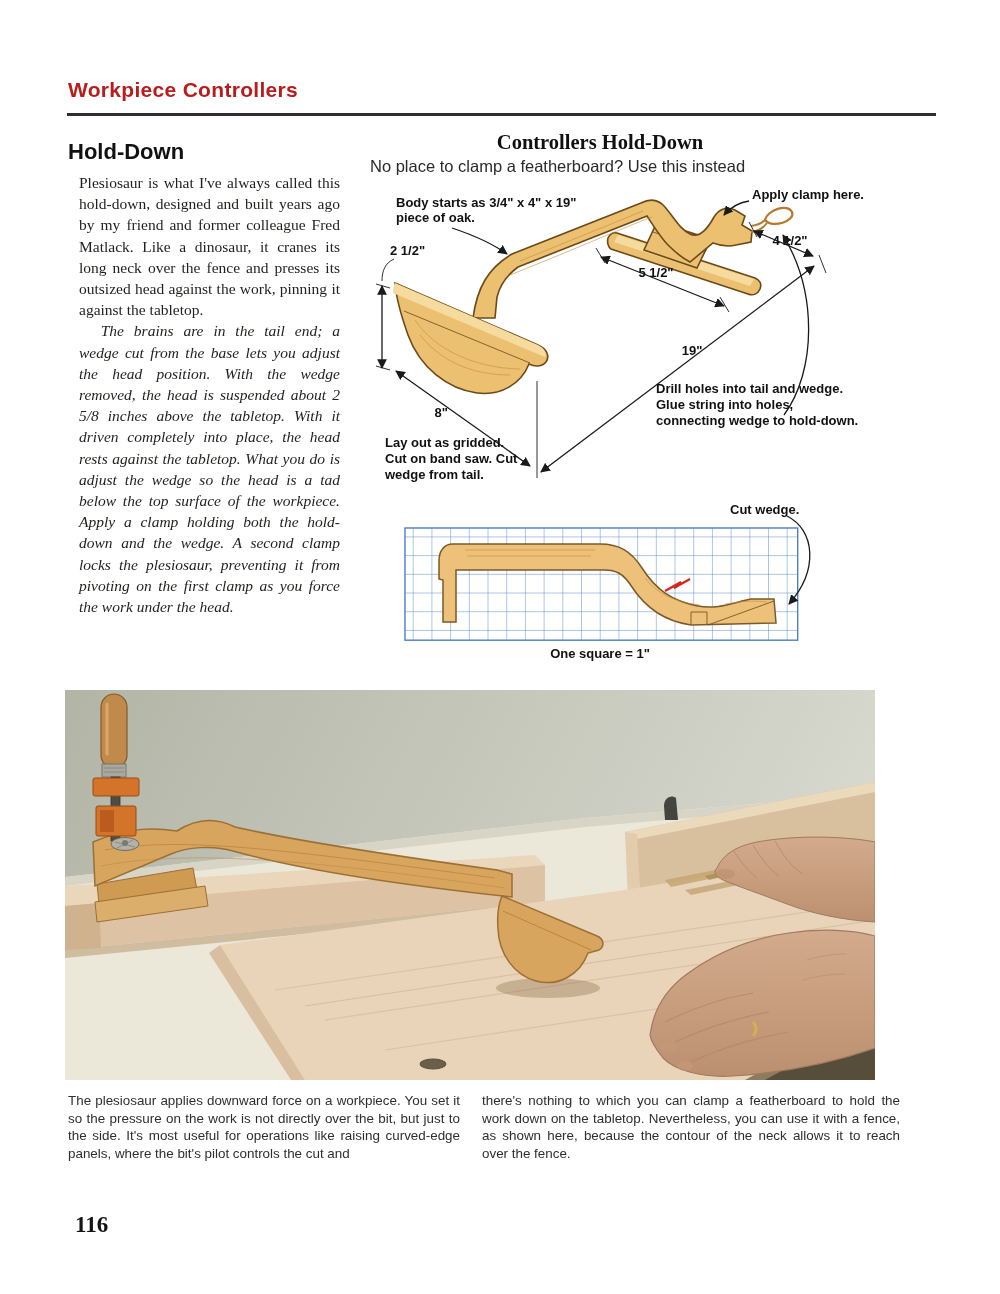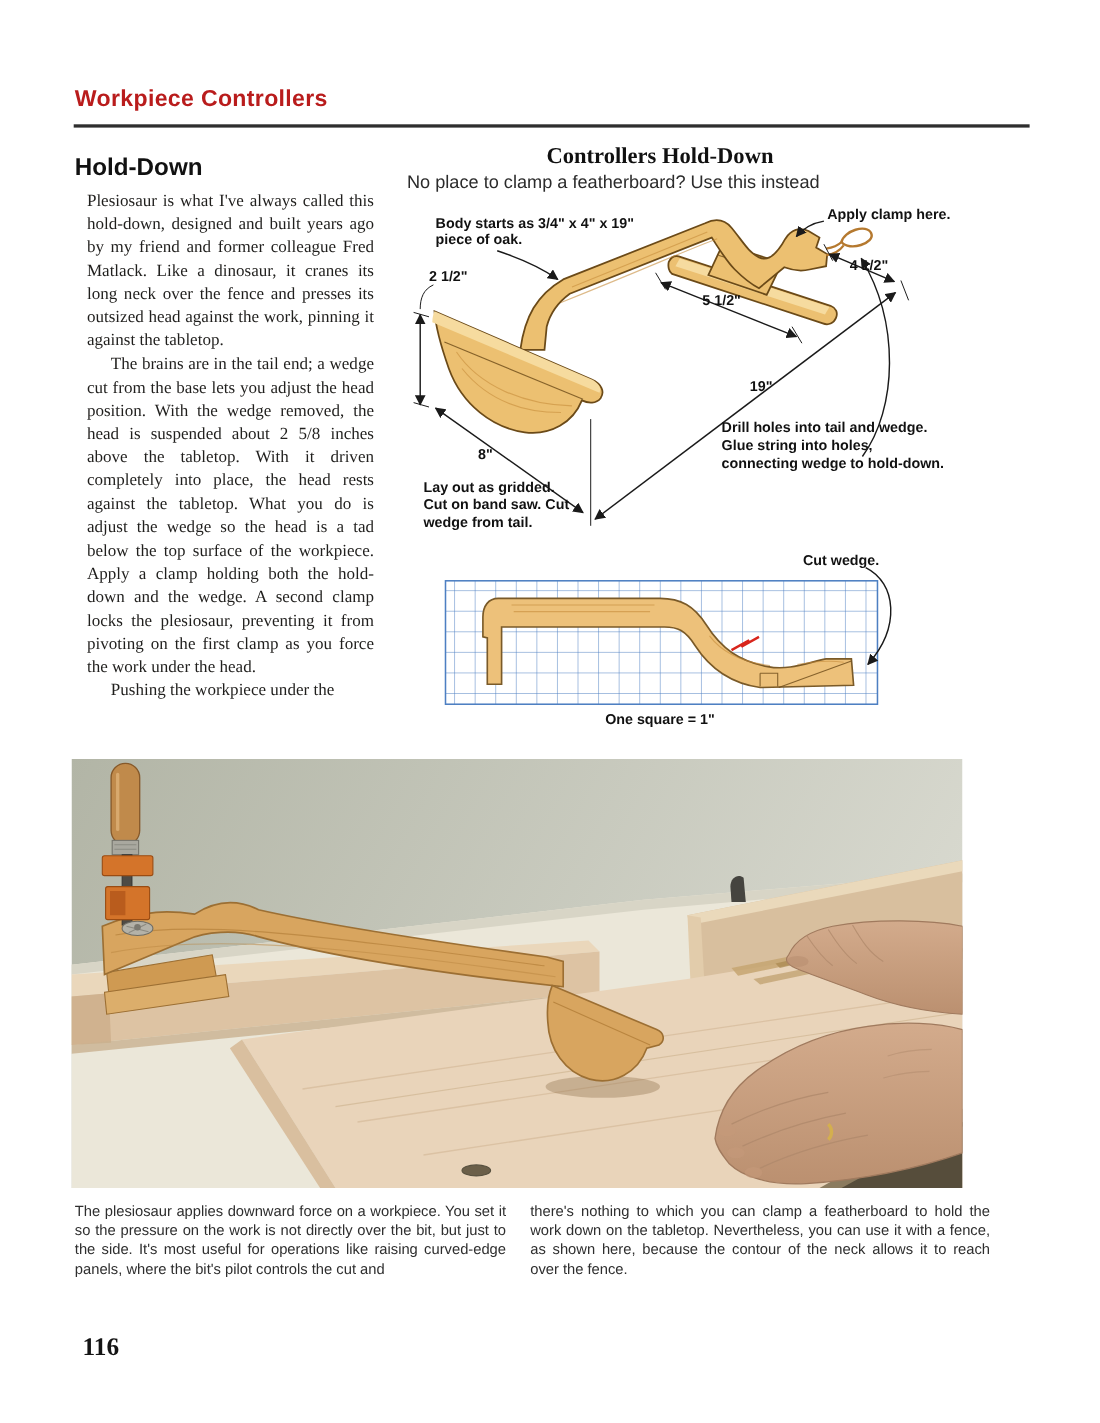--- a/index.html
+++ b/index.html
@@ -6,21 +6,21 @@
   .page{position:relative;width:1000px;height:1294px;background:#ffffff;overflow:hidden;
         font-family:"Liberation Sans",sans-serif;color:#1a1a1a;}
   .kicker{position:absolute;left:68px;top:78px;font-size:21px;font-weight:bold;
           letter-spacing:.3px;color:#b91c1c;}
   .rule{position:absolute;left:67px;top:113px;width:869px;height:2.5px;background:#2e2e2e;}
   .headline{position:absolute;left:68px;top:139px;margin:0;font-size:22px;font-weight:bold;color:#111;}
   .bodycol{position:absolute;left:68px;top:172px;width:261px;
            font-family:"Liberation Serif",serif;font-size:15.5px;line-height:21.2px;
            text-align:justify;color:#201f1d;margin-left:11px;}
   .bodycol p{margin:0;}
-  .bodycol p.ind{text-indent:1.4em;}
+  .bodycol p.ind{text-indent:1.4em;font-style:italic;}
   .figtitle{position:absolute;left:400px;top:131px;width:400px;text-align:center;
             font-family:"Liberation Serif",serif;font-size:20.5px;font-weight:bold;color:#101010;}
   .figsub{position:absolute;left:370px;top:157px;width:460px;text-align:left;
           font-size:16.5px;color:#2b2b2b;}
   .iso{position:absolute;left:360px;top:185px;}
   .grid{position:absolute;left:395px;top:500px;}
   .photo{position:absolute;left:65px;top:690px;}
   .cap{position:absolute;top:1092px;font-size:13.4px;line-height:17.6px;
        text-align:justify;color:#2e2e2e;}
   .capL{left:68px;width:392px;}
@@ -41,21 +41,20 @@
 
 <div class="page">
 
   <div class="kicker">Workpiece Controllers</div>
   <div class="rule"></div>
 
   <h2 class="headline">Hold-Down</h2>
   <div class="bodycol">
     <p>Plesiosaur is what I've always called this hold-down, designed and built years ago by my friend and former colleague Fred Matlack. Like a dinosaur, it cranes its long neck over the fence and presses its outsized head against the work, pinning it against the tabletop.</p>
     <p class="ind">The brains are in the tail end; a wedge cut from the base lets you adjust the head position. With the wedge removed, the head is suspended about 2 5/8 inches above the tabletop. With it driven completely into place, the head rests against the tabletop. What you do is adjust the wedge so the head is a tad below the top surface of the workpiece. Apply a clamp holding both the hold-down and the wedge. A second clamp locks the plesiosaur, preventing it from pivoting on the first clamp as you force the work under the head.</p>
-    <p class="ind">Pushing the workpiece under the</p>
   </div>
 
   <div class="figtitle">Controllers Hold-Down</div>
   <div class="figsub">No place to clamp a featherboard? Use this instead</div>
 
   <svg class="iso" width="580" height="315" viewBox="0 0 580 315">
     <defs>
       <marker id="arw" viewBox="0 0 10 10" refX="9" refY="5" markerWidth="7.5" markerHeight="7.5" orient="auto-start-reverse">
         <path d="M0,0 L10,5 L0,10 z" fill="#1a1a1a"></path>
       </marker>

